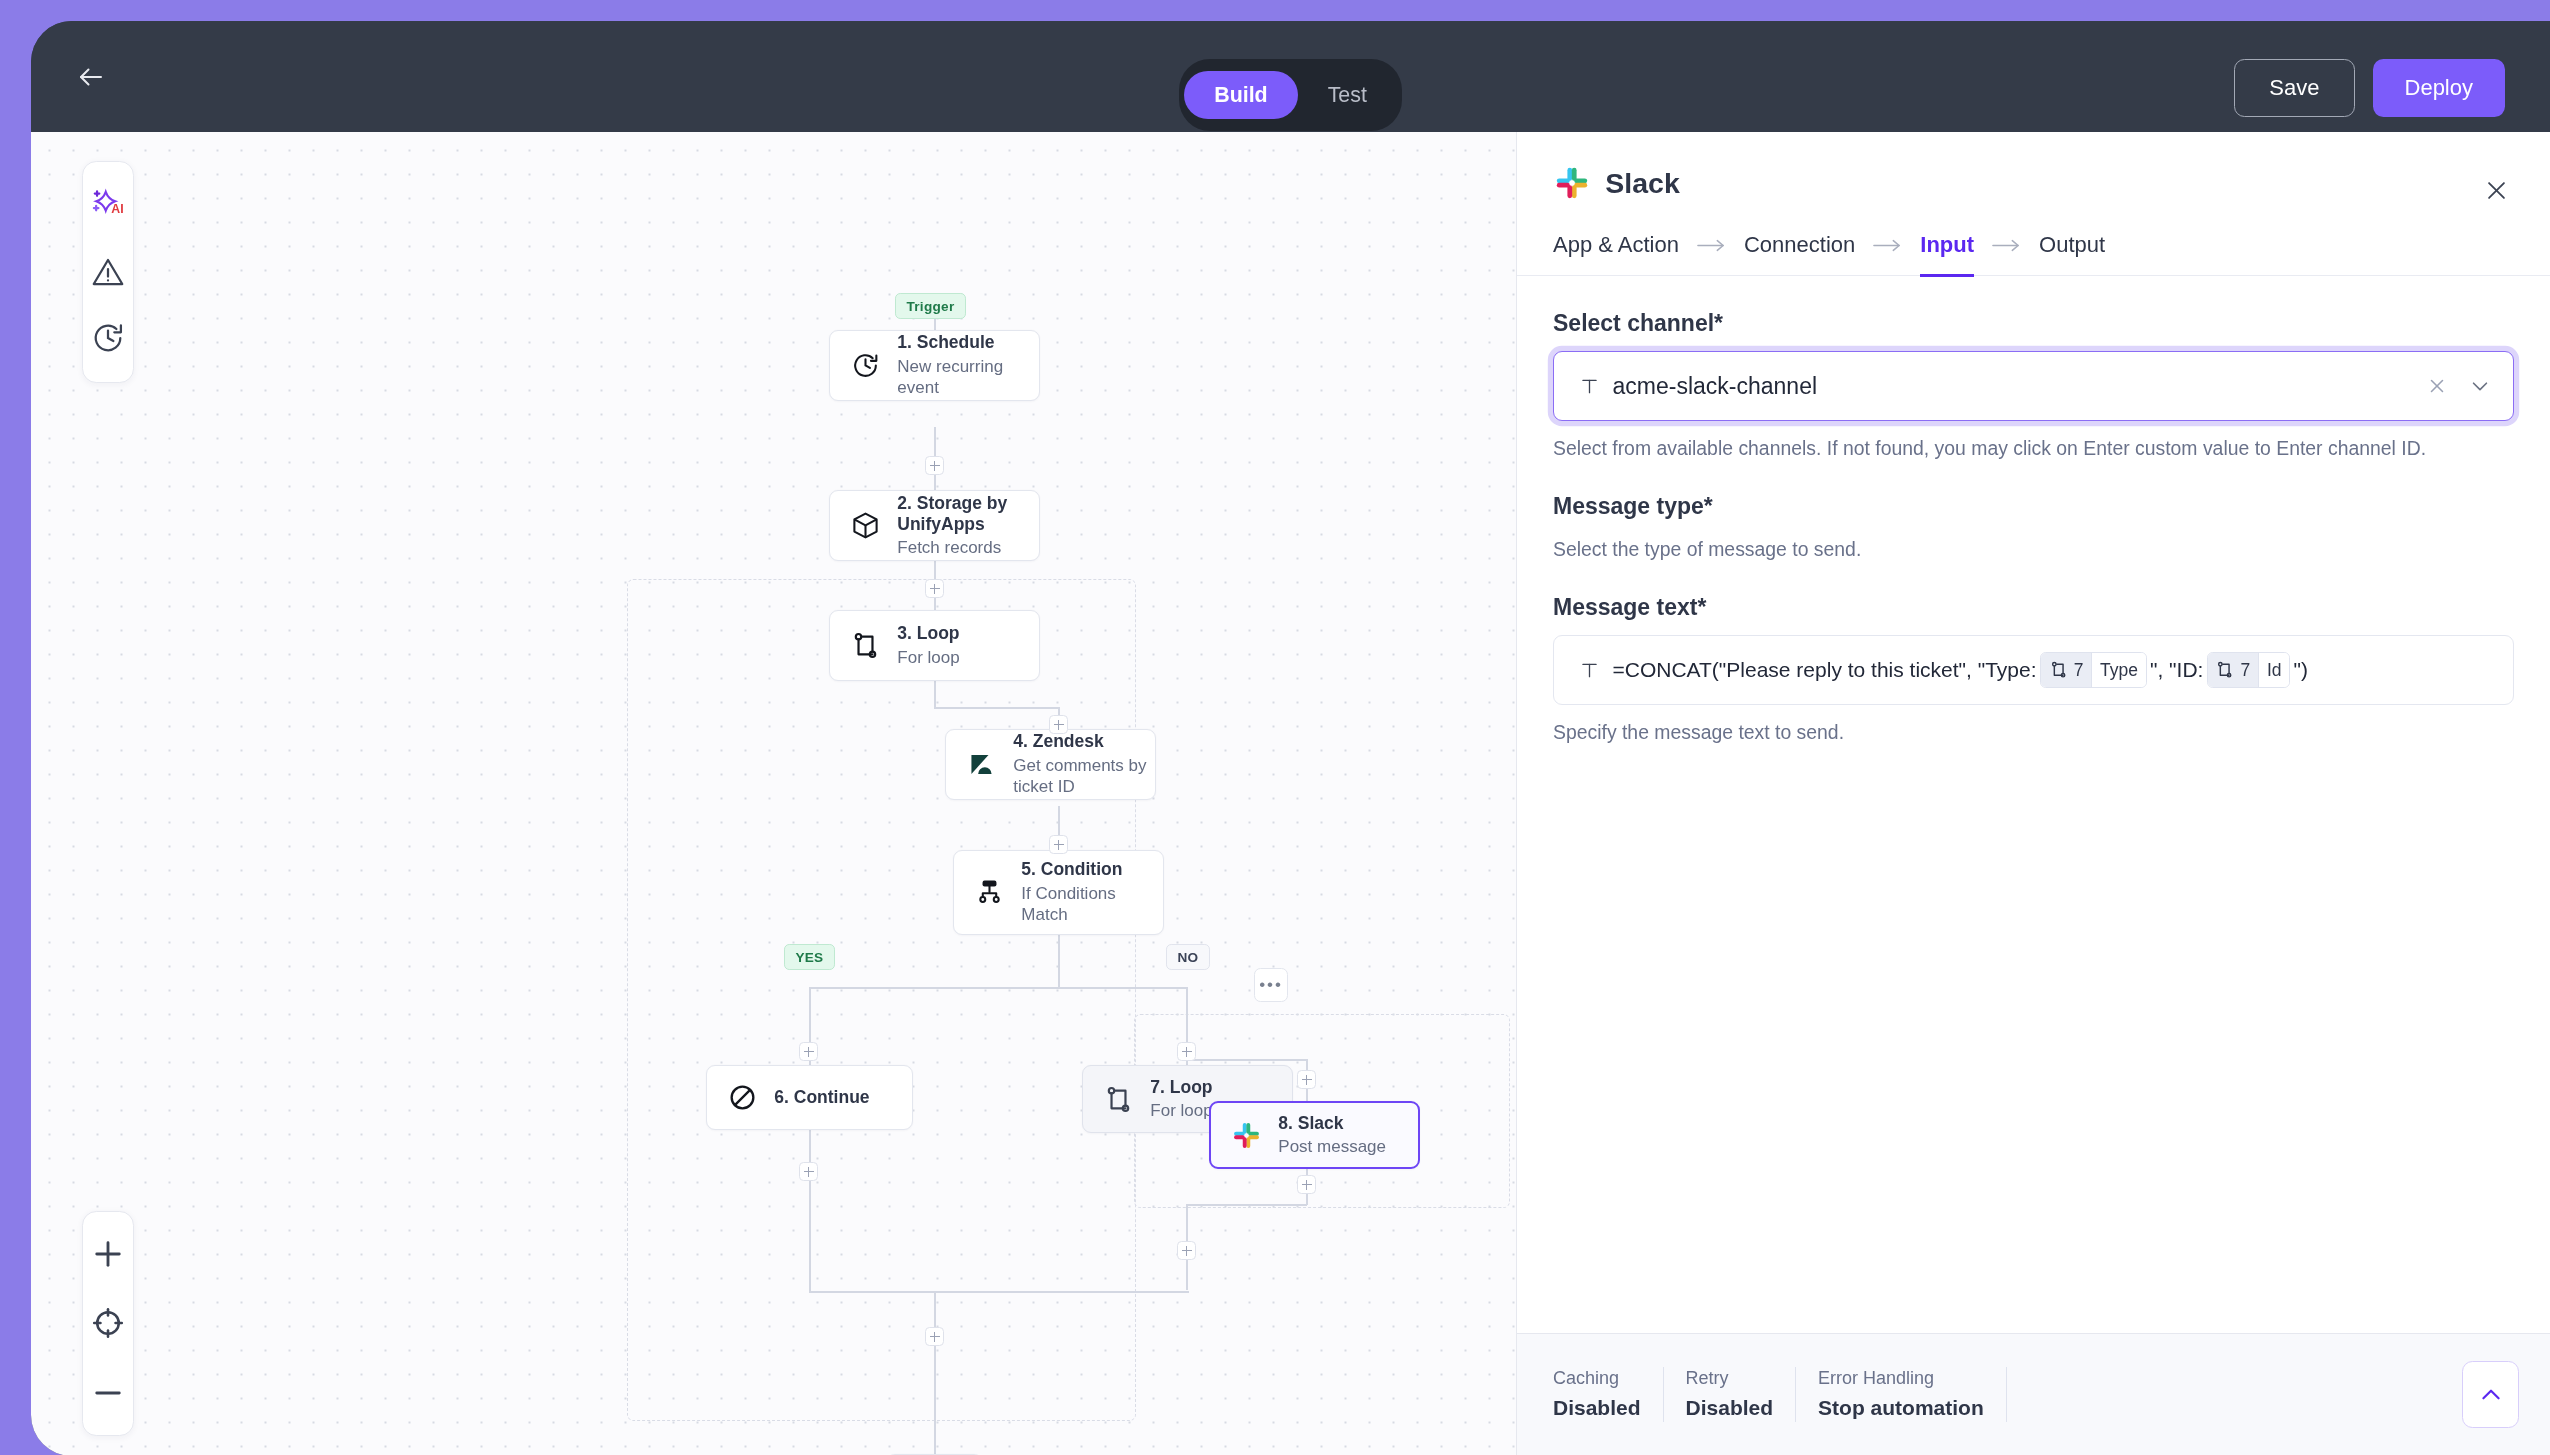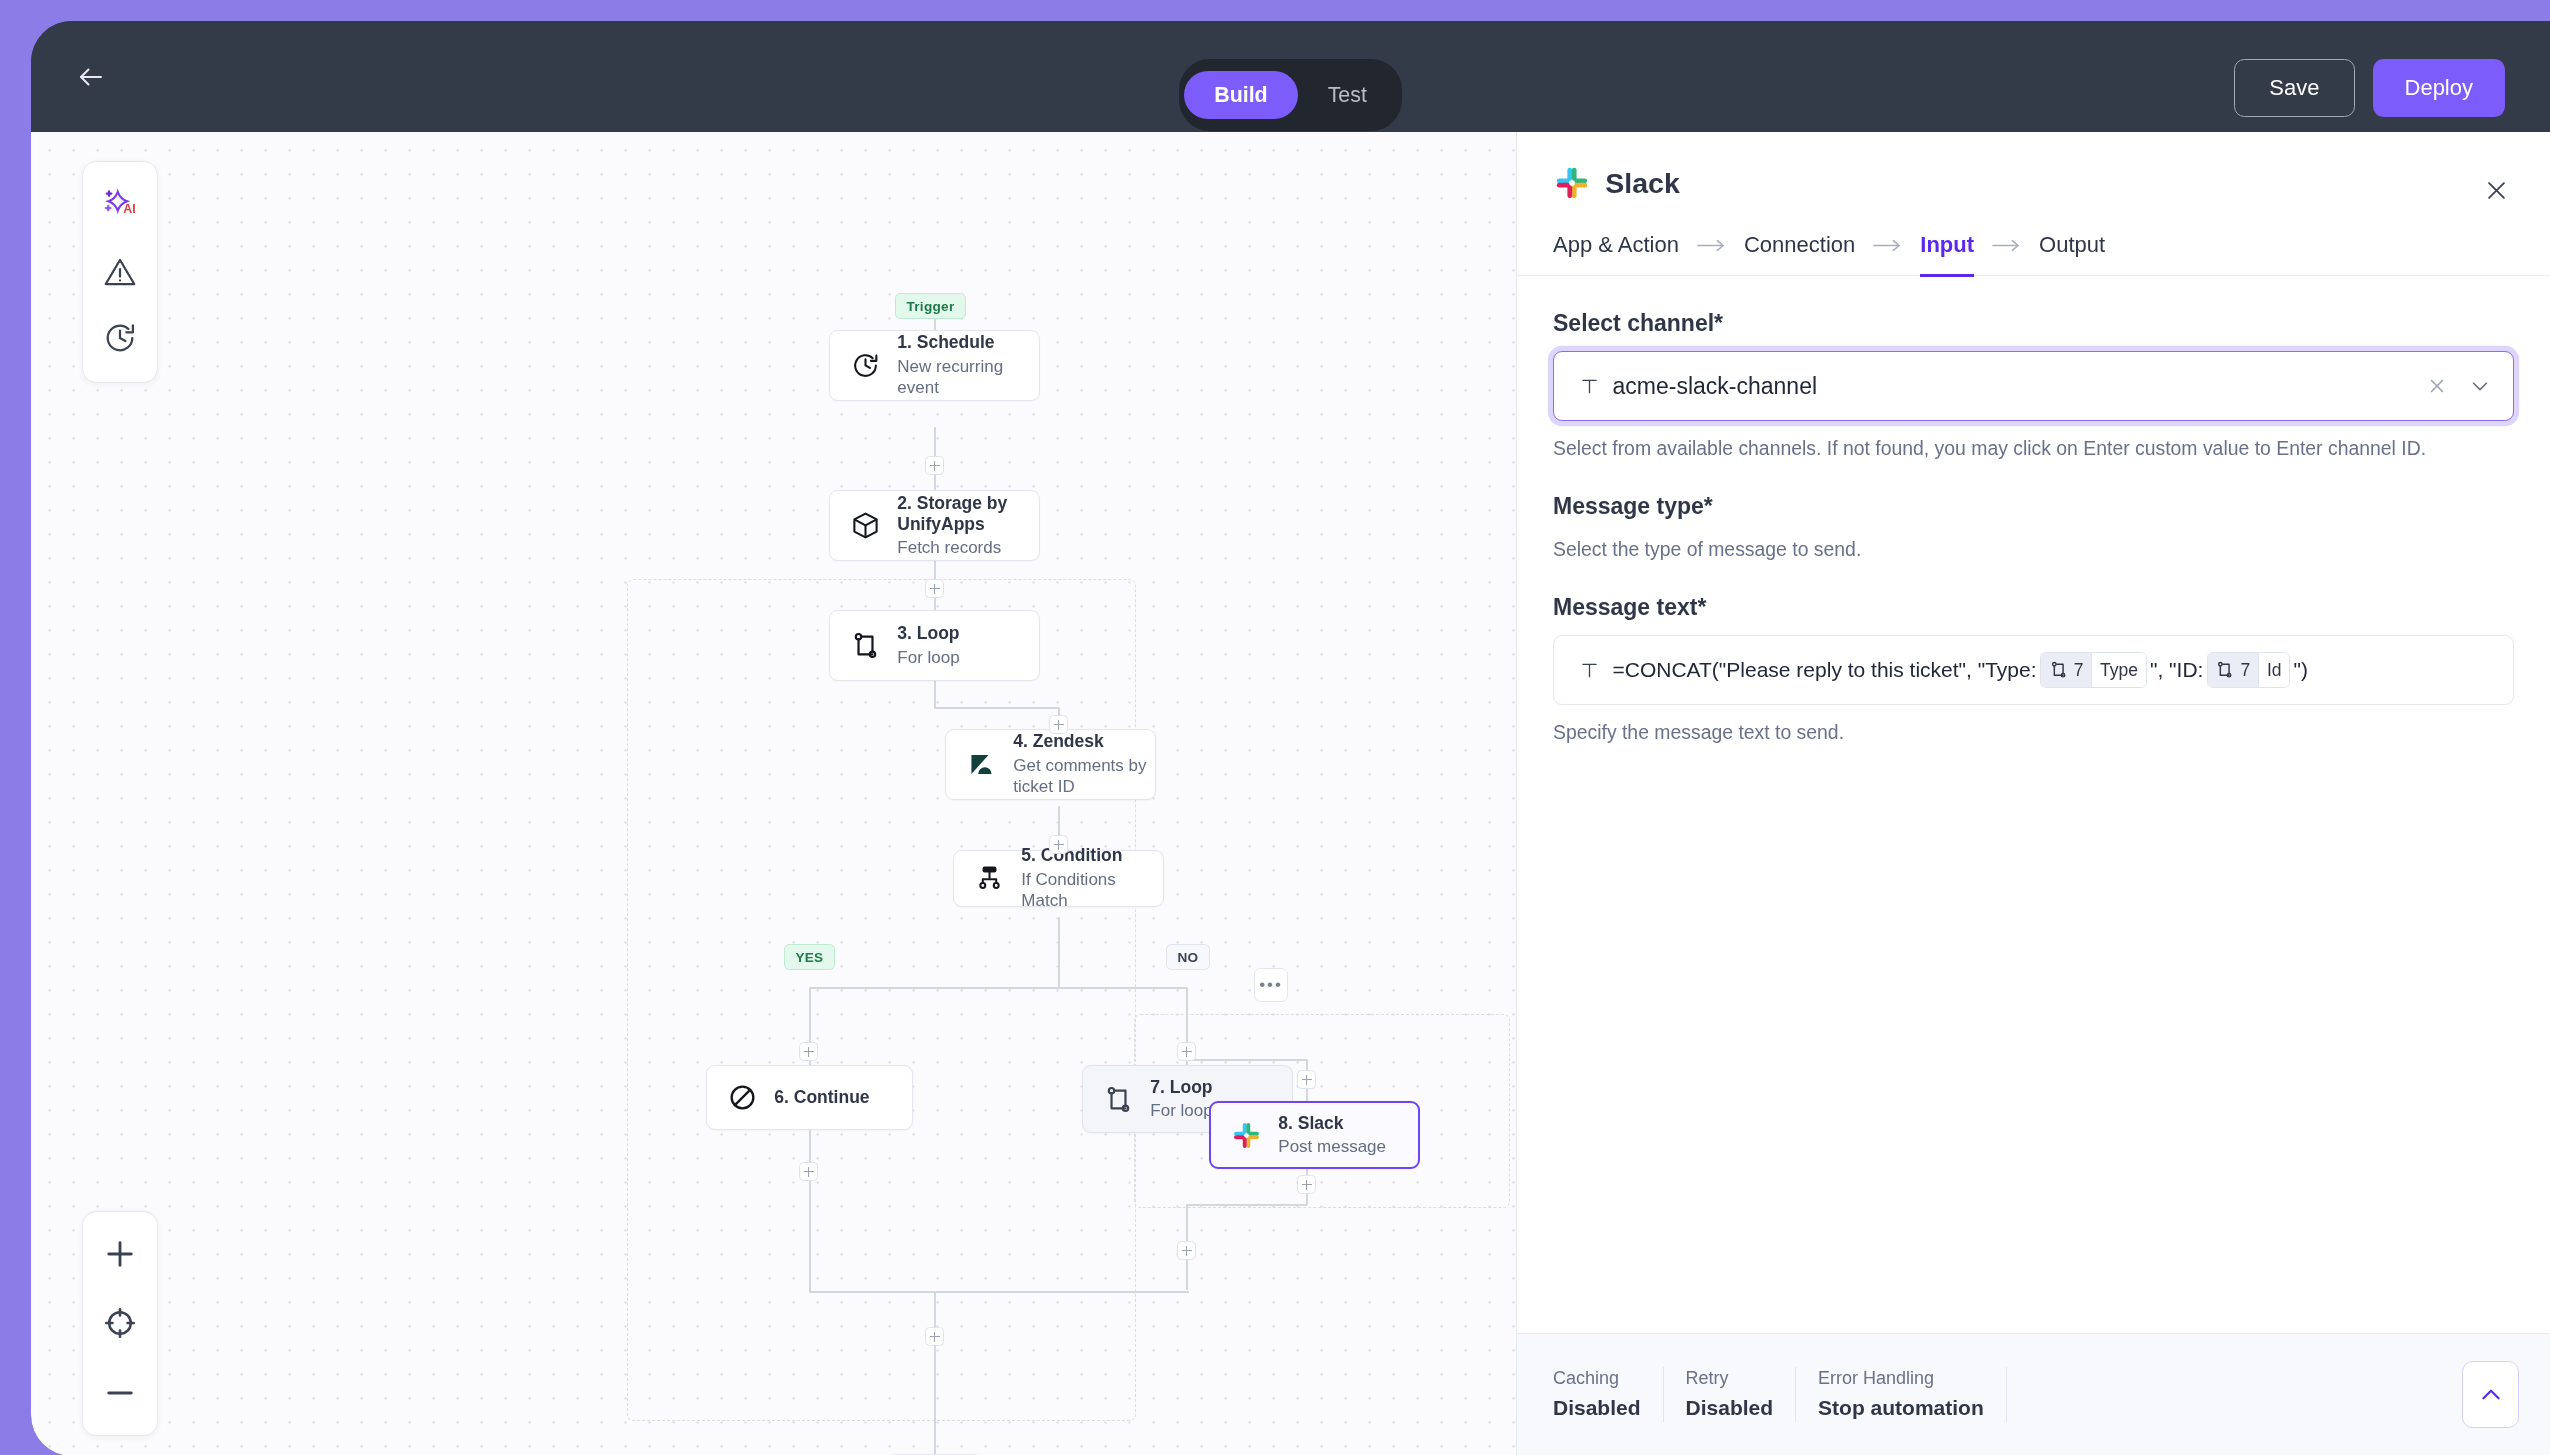--- a/index.html
+++ b/index.html
@@ -110,21 +110,21 @@
     background-image: radial-gradient(#d7dae3 1.4px, transparent 1.5px);
     background-size: 24px 24px;
     background-position: 6.5px 6.5px;
     overflow: hidden;
   }
 
   
   .side-tool {
     position: absolute;
     left: 51px;
-    width: 76px;
+    width: 52px;
     background: #ffffff;
     border: 1.3px solid #e6e8ef;
     border-radius: 14.3px;
     box-shadow: 0 1.3px 6.5px rgba(40,45,70,0.05);
     display: flex; flex-direction: column; align-items: center;
   }
   #tools-top { top: 28.5px; padding: 11.7px 0; gap: 3.9px; }
   #tools-zoom { top: 1079px; padding: 10.4px 0; gap: 6.5px; }
   .tool-btn {
     width: 63px; height: 63px;
@@ -539,21 +539,21 @@
           <path d="M4.2 4.6 h13.2 L4.2 19.4 Z" fill="#12403b"></path>
           <path d="M19.8 19.4 a5.2 5.2 0 0 0 -5.2 -5.2 a5.2 5.2 0 0 0 -5.2 5.2 Z" fill="#12403b" transform="translate(0,0)"></path>
         </svg>
       </div>
       <div class="node-text">
         <div class="node-title">4. Zendesk</div>
         <div class="node-sub">Get comments by ticket ID</div>
       </div>
     </div>
 
-    <div class="node" style="left:922px; top:718px; width:211px; height:57px;">
+    <div class="node" style="left:922px; top:718px; width:211px; height:85px;">
       <div class="node-icon">
         <svg viewBox="0 0 24 24" fill="none" stroke="#13161d" stroke-width="1.6" stroke-linecap="round" stroke-linejoin="round">
           <rect x="6.6" y="2.8" width="10.8" height="4.6" rx="1.6" fill="#13161d" stroke="none"></rect>
           <path d="M12 7.4 L12 11.6"></path>
           <path d="M6.8 15.4 L6.8 12.6 L17.2 12.6 L17.2 15.4"></path>
           <circle cx="6.8" cy="17.4" r="1.9"></circle>
               <circle cx="17.2" cy="17.4" r="1.9"></circle>
         </svg>
       </div>
       <div class="node-text">

